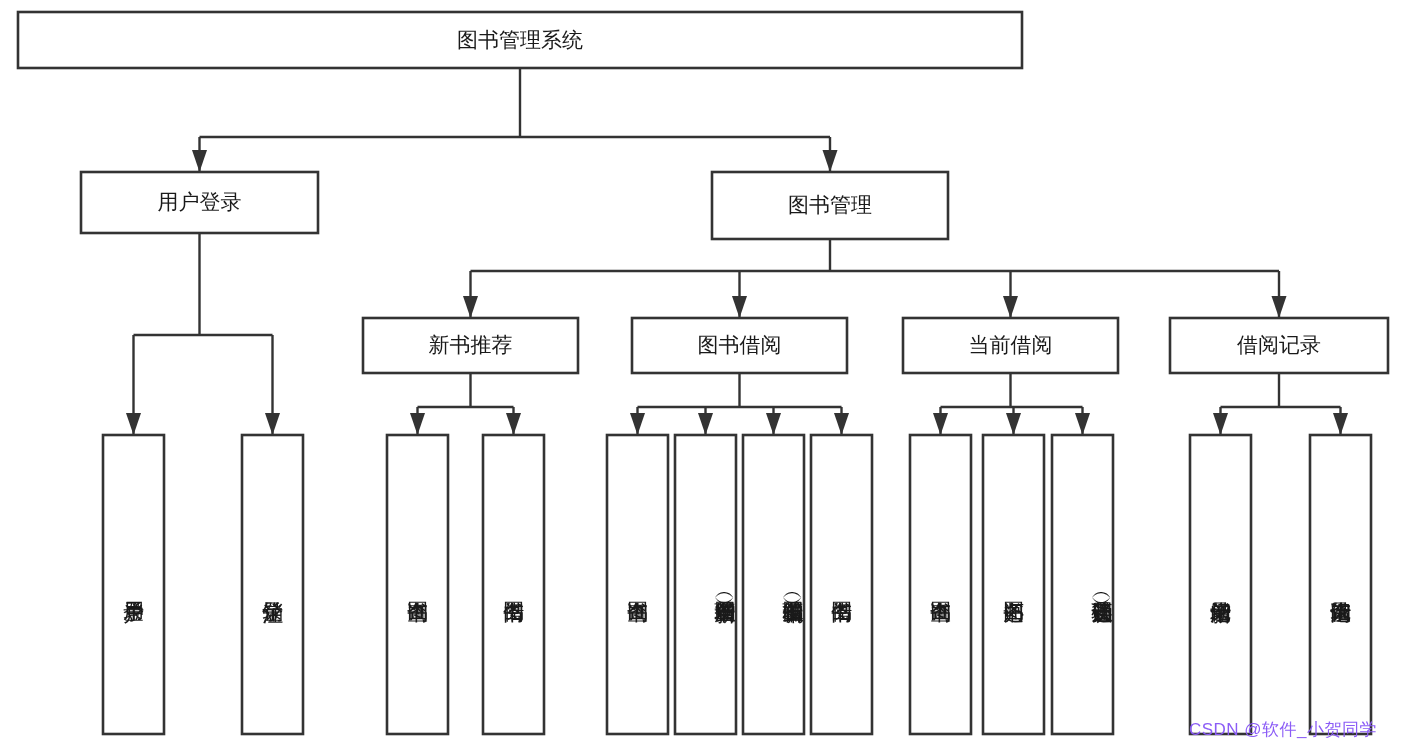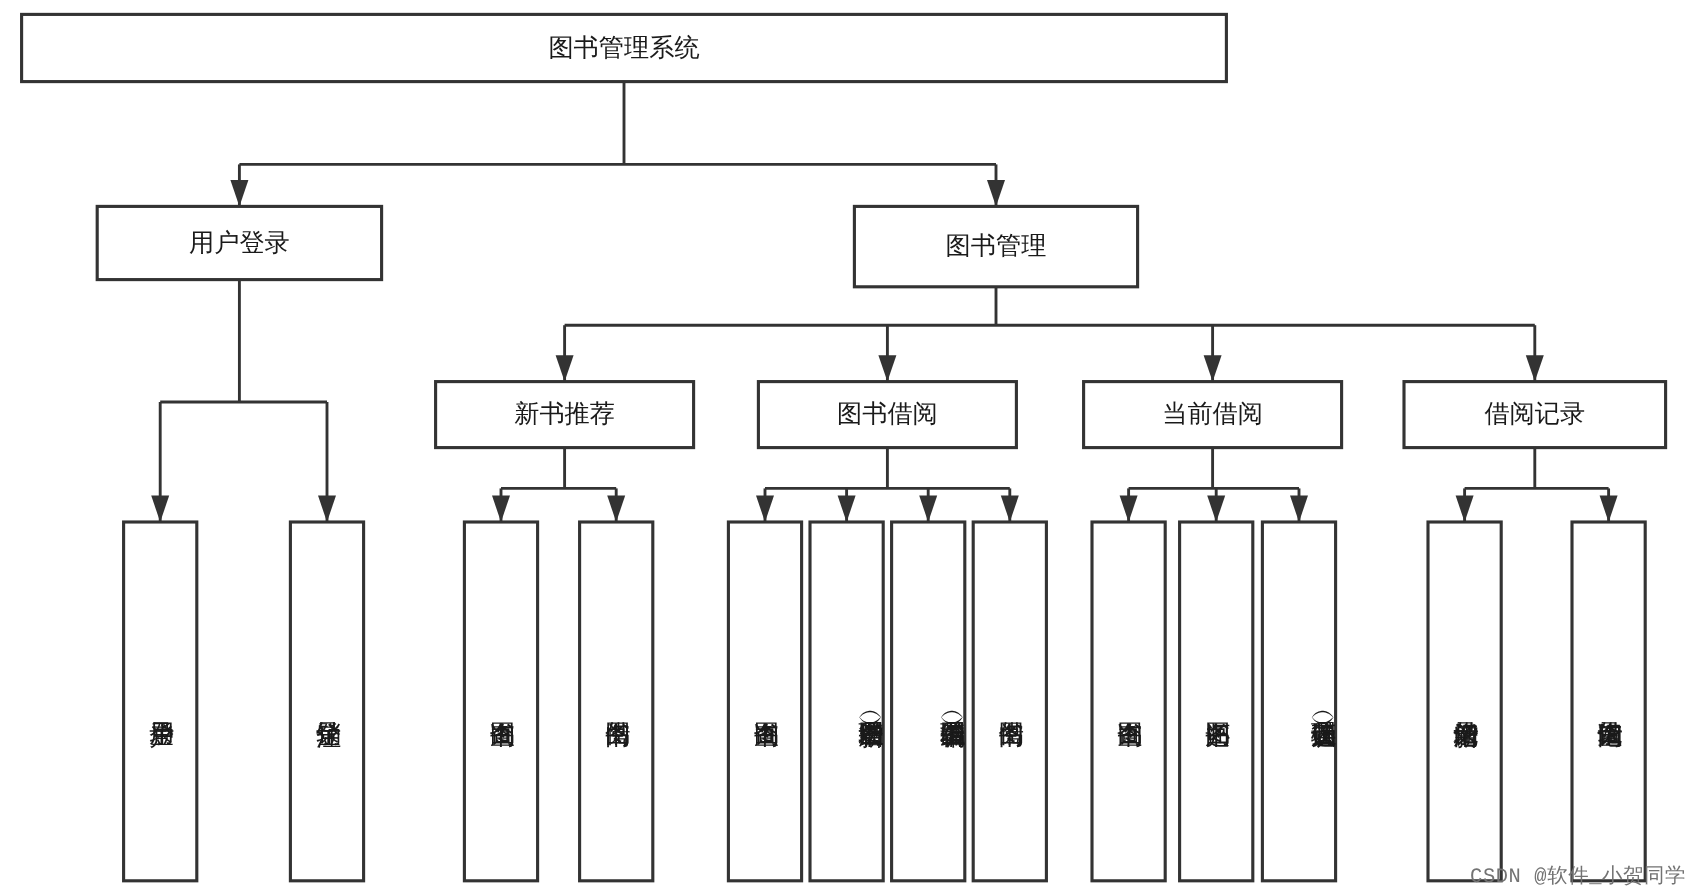--- a/index.html
+++ b/index.html
@@ -45,25 +45,25 @@
   }
   .node-label-h {
     font-family: "Liberation Sans", "DejaVu Sans", sans-serif;
     font-size: 21px;
     fill: #1a1a1a;
     text-anchor: middle;
     dominant-baseline: middle;
   }
   .watermark-text {
     position: absolute;
-    right: 0;
+    right: 28px;
     bottom: 6px;
-    font-family: Liberation Mono, monospace;
+    font-family: Liberation Sans, sans-serif;
     font-size: 17px;
-    color: #737373;
+    color: #8b5cf6;
     white-space: nowrap;
     letter-spacing: 0.5px;
     pointer-events: none;
   }
   
   .vlabel {
     position: absolute;
     font-family: "Liberation Sans", "DejaVu Sans", sans-serif;
     font-size: 21px;
     line-height: 1.08em;

